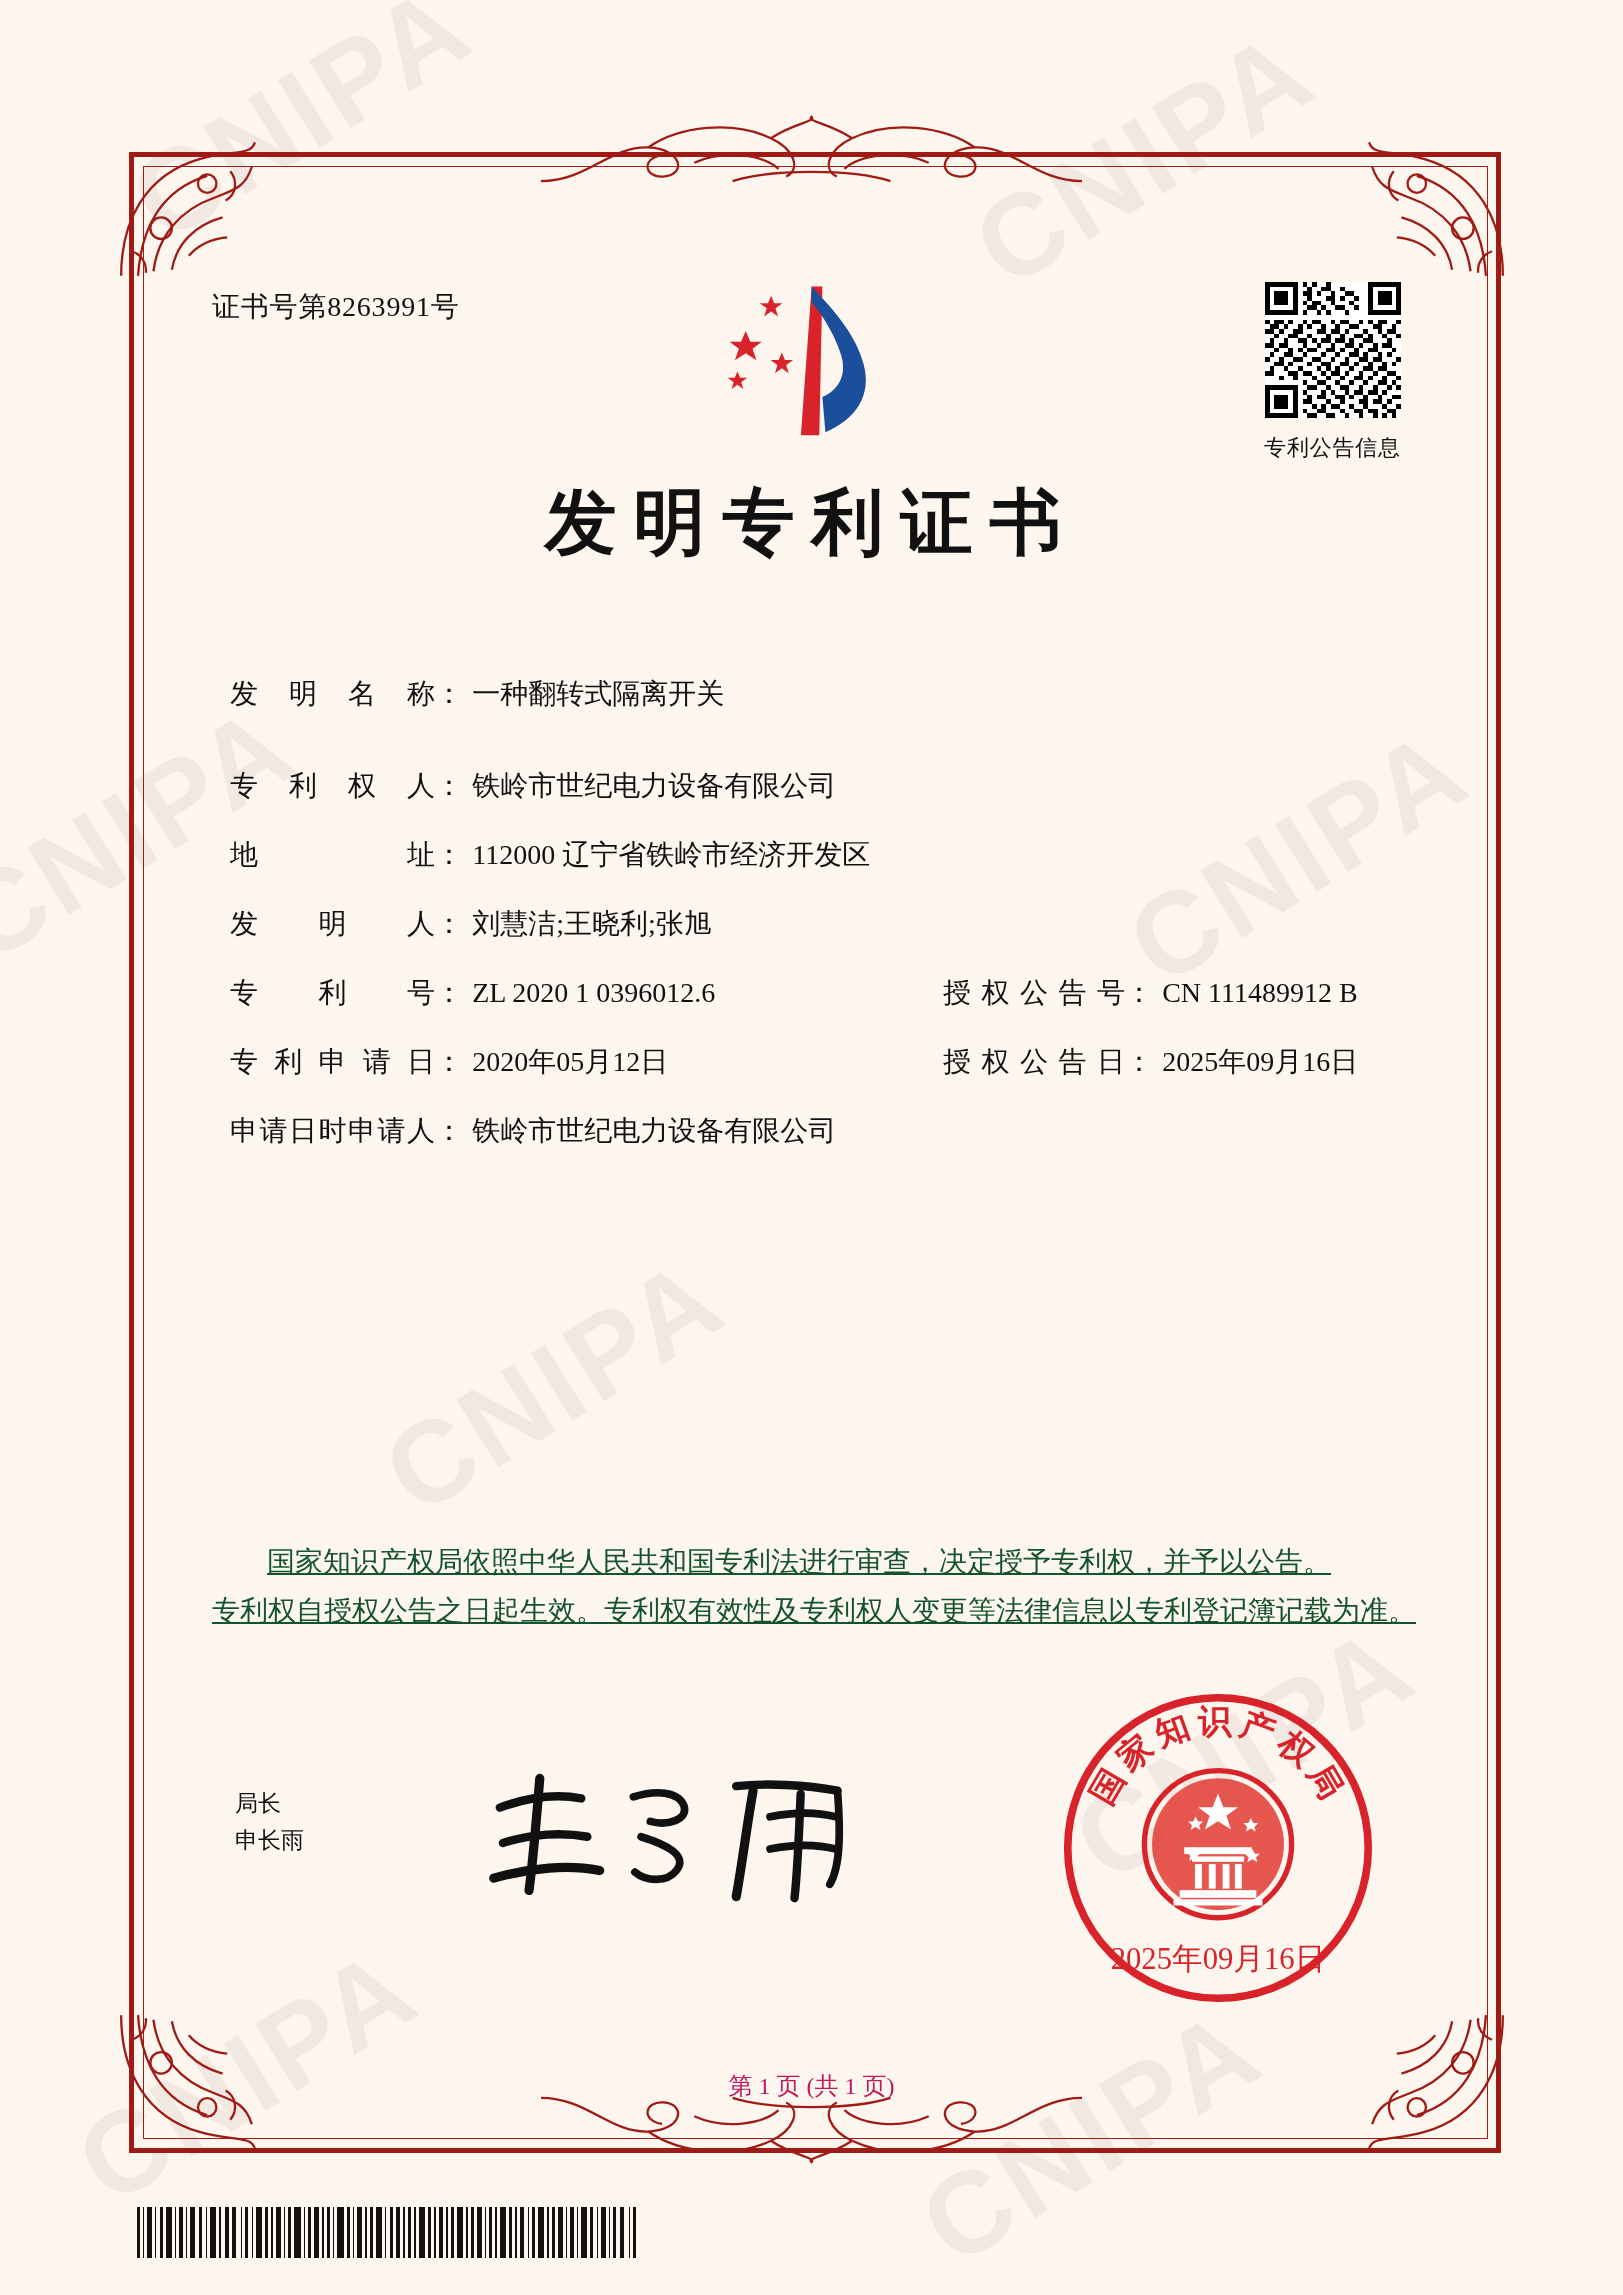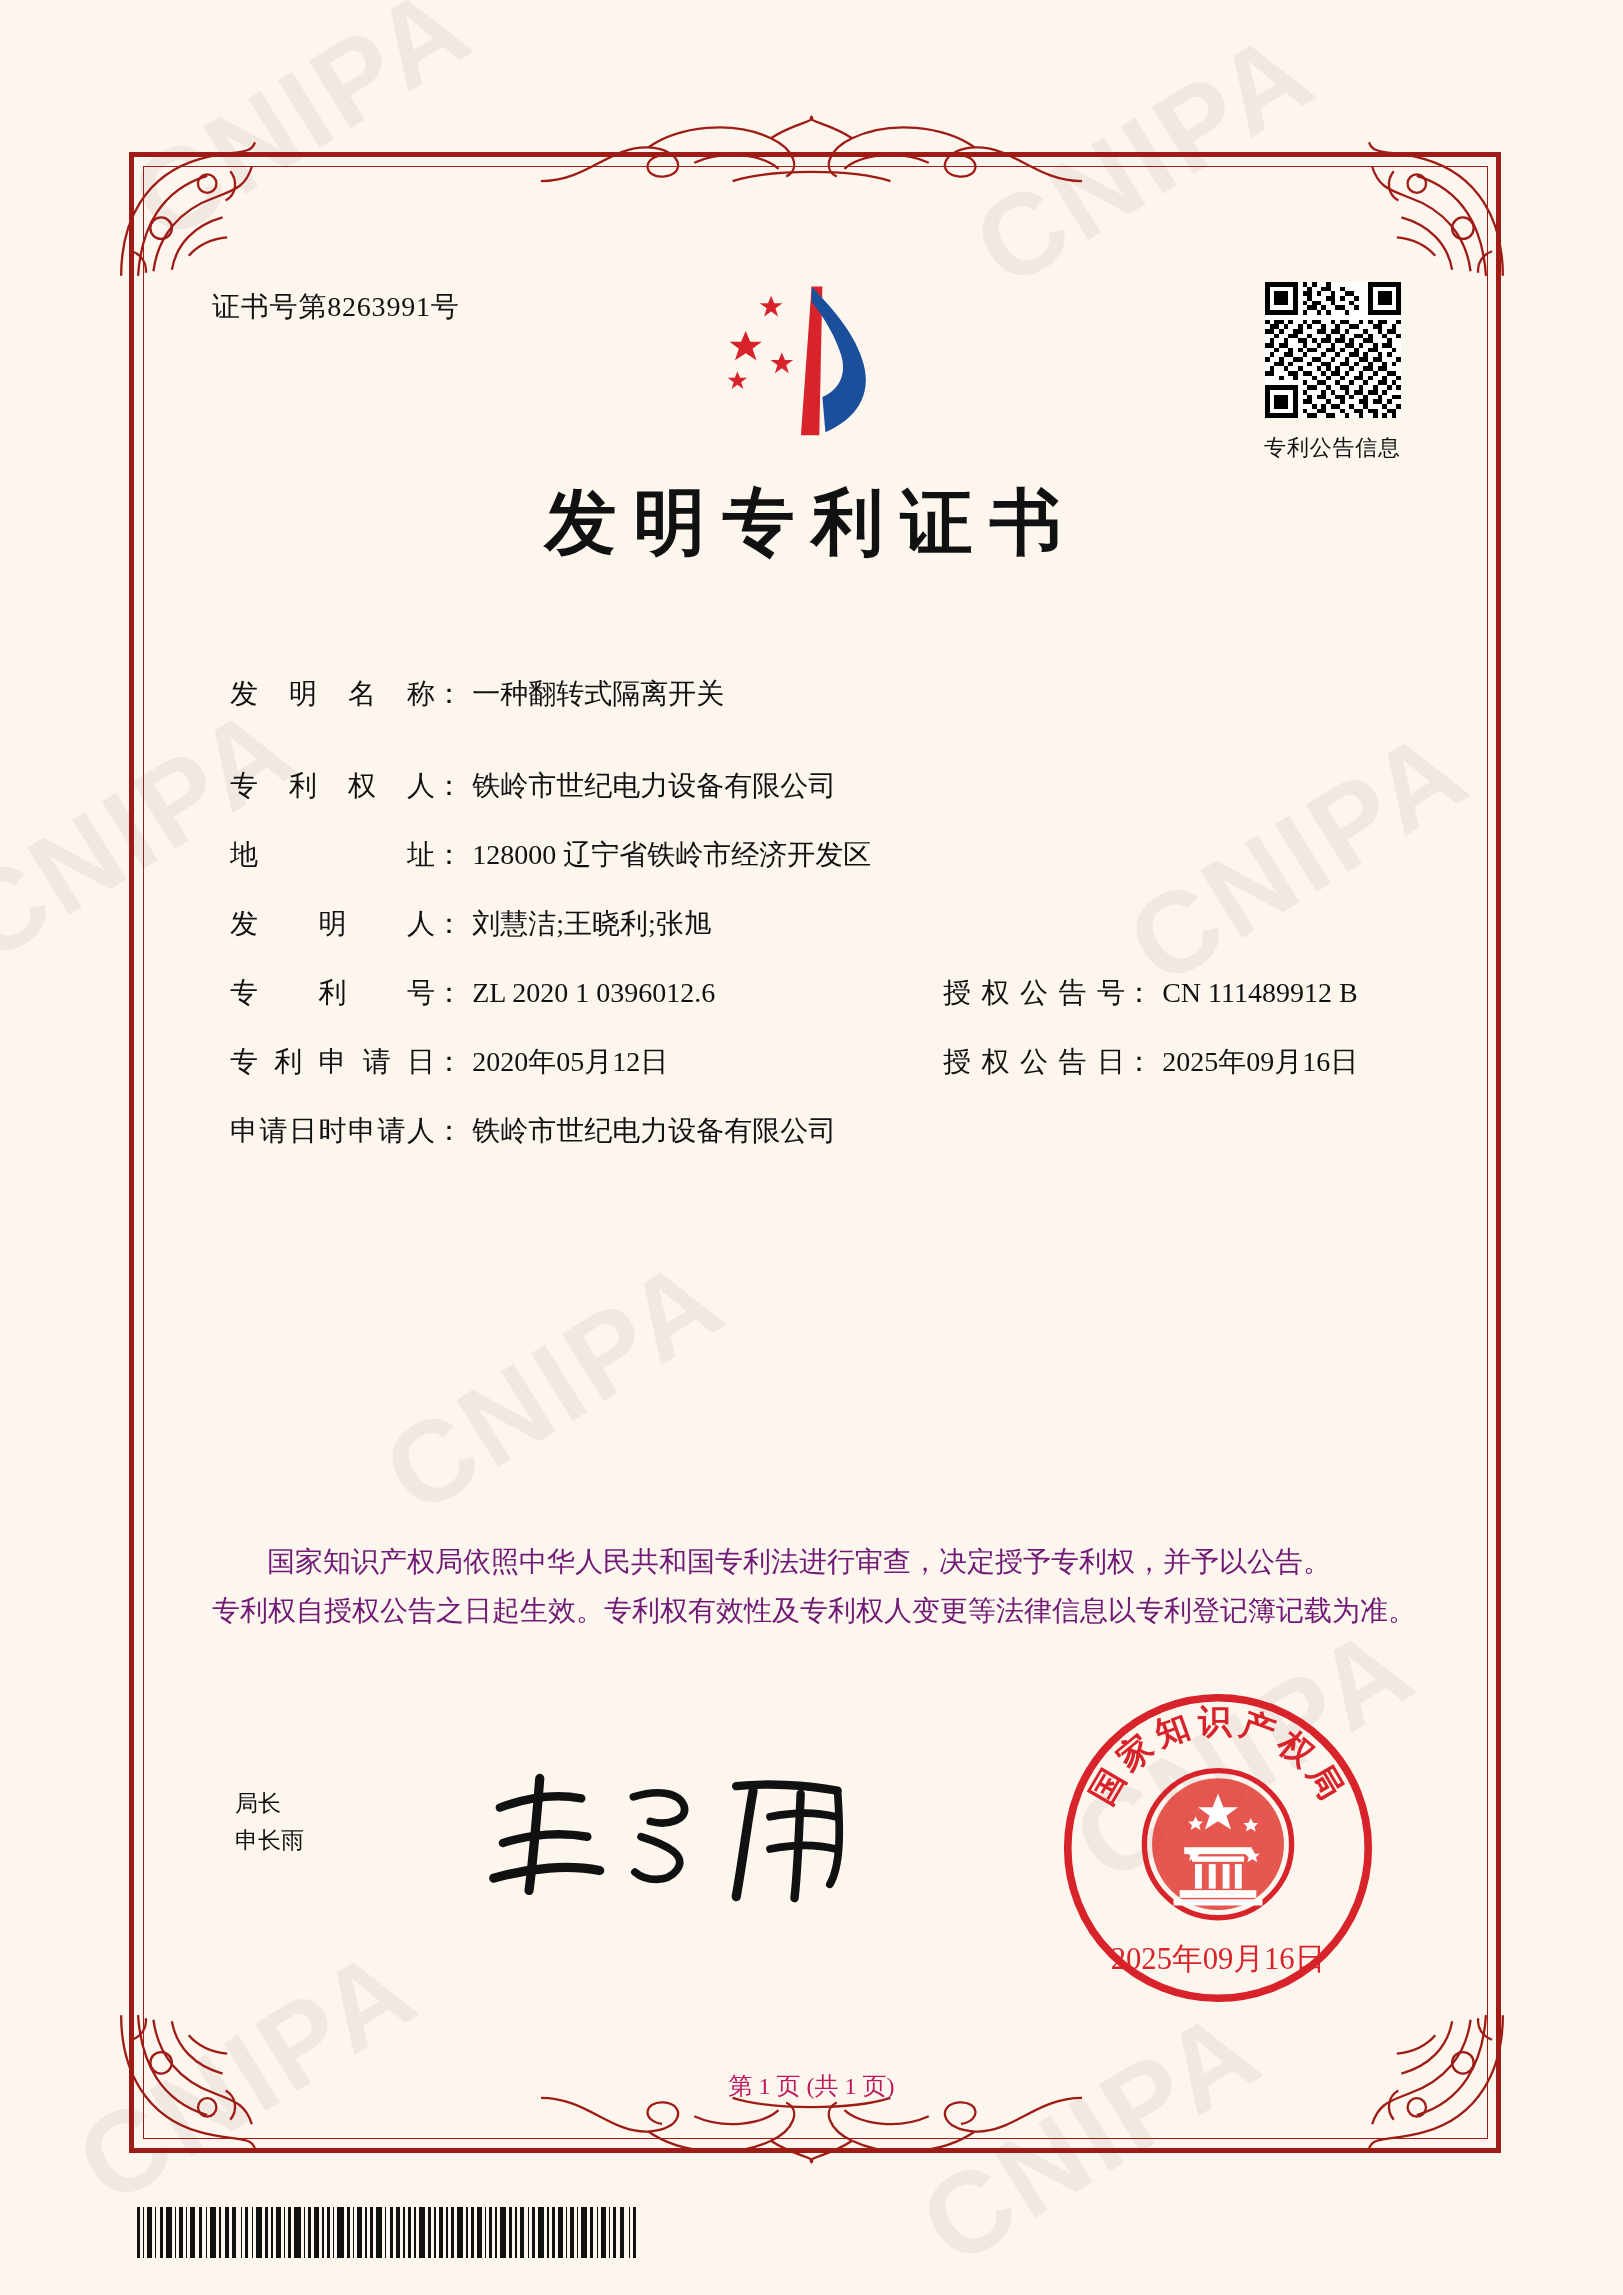--- a/index.html
+++ b/index.html
@@ -167,22 +167,23 @@
     width: 182px;
   }
   .gap-sm { height: 23px; }
   .statement {
     position: absolute;
     left: 212px;
     width: 1211px;
     top: 1537px;
     font-size: 28px;
     line-height: 1.75;
-    color: #701a75;
+    color: #14532d;
     text-align: justify;
+    text-decoration: underline;
   }
   .statement .indent { text-indent: 55px; display: block; }
   .director {
     position: absolute;
     left: 235px;
     top: 1786px;
     font-size: 23px;
     line-height: 1.6;
     color: #111;
   }
@@ -562,21 +563,21 @@
         <span class="flabel">发明名称</span><span>：</span><span class="fvalue">一种翻转式隔离开关</span>
       </div>
 
       <div class="gap-sm"></div>
 
       <div class="frow">
         <span class="flabel">专利权人</span><span>：</span><span class="fvalue">铁岭市世纪电力设备有限公司</span>
       </div>
 
       <div class="frow">
-        <span class="flabel">地址</span><span>：</span><span class="fvalue">128000 辽宁省铁岭市经济开发区</span>
+        <span class="flabel">地址</span><span>：</span><span class="fvalue">112000 辽宁省铁岭市经济开发区</span>
       </div>
 
       <div class="frow">
         <span class="flabel">发明人</span><span>：</span><span class="fvalue">刘慧洁;王晓利;张旭</span>
       </div>
 
       <div class="frow">
         <span class="flabel">专利号</span><span>：</span><span class="fvalue">ZL 2020 1 0396012.6</span>
         <span class="col2">
           <span class="flabel">授权公告号</span><span>：</span><span class="fvalue">CN 111489912 B</span>

